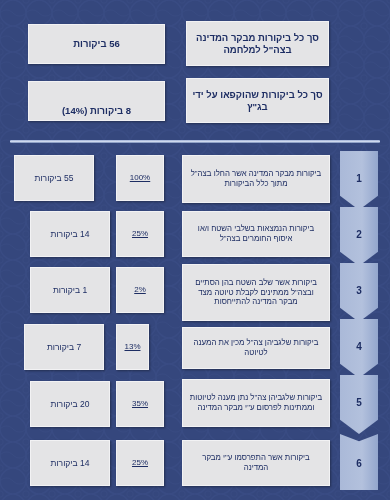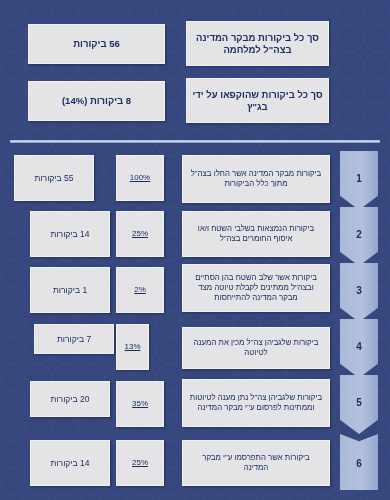--- a/index.html
+++ b/index.html
@@ -141,21 +141,21 @@
     <div class="card hdr-title" style="left:186px; top:21px; width:143px; height:45px;">
       <span>סך כל ביקורות מבקר המדינה בצה"ל למלחמה</span>
     </div>
     <div class="card hdr-value" style="left:28px; top:24px; width:137px; height:40px;">
       <span>56 ביקורות</span>
     </div>
 
     <div class="card hdr-title" style="left:186px; top:78px; width:143px; height:45px;">
       <span>סך כל ביקורות שהוקפאו על ידי בג"ץ</span>
     </div>
-    <div class="card hdr-value" style="left:28px; top:81px; width:137px; height:40px;">
+    <div class="card hdr-value" style="left:28px; top:81px; width:137px; height:40px;align-items:flex-end;">
       <span>8 ביקורות (14%)</span>
     </div>
 
   </div>
 
   <div id="divider"></div>
 
   <div>
 
     <div>
@@ -188,45 +188,45 @@
       </div>
     </div>
 
     <div>
       <div class="card count-box" style="left:30px; top:267px; width:80px; height:46px;">
         <span>1 ביקורות</span>
       </div>
       <div class="card pct-box" style="left:116px; top:267px; width:48px; height:46px;">
         <span>2%</span>
       </div>
-      <div class="card desc-box" style="left:182px; top:264px; width:148px; height:48px;">
+      <div class="card desc-box" style="left:182px; top:264px; width:148px; height:57px;">
         <span>ביקורות אשר שלב השטח בהן הסתיים ובצה"ל ממתינים לקבלת טיוטה מצד מבקר המדינה להתייחסות</span>
       </div>
       <div class="chev mid" style="left:340px; top:263px; width:38px; height:59px;">
         <span>3</span>
       </div>
     </div>
 
     <div>
-      <div class="card count-box" style="left:34px; top:324px; width:80px; height:30px;">
+      <div class="card count-box" style="left:24px; top:324px; width:80px; height:46px;">
         <span>7 ביקורות</span>
       </div>
       <div class="card pct-box" style="left:116px; top:324px; width:33px; height:46px;">
         <span>13%</span>
       </div>
       <div class="card desc-box" style="left:182px; top:327px; width:148px; height:42px;">
         <span>ביקורות שלגביהן צה"ל מכין את המענה לטיוטה</span>
       </div>
       <div class="chev mid" style="left:340px; top:319px; width:38px; height:59px;">
         <span>4</span>
       </div>
     </div>
 
     <div>
-      <div class="card count-box" style="left:30px; top:381px; width:80px; height:36px;">
+      <div class="card count-box" style="left:30px; top:381px; width:80px; height:46px;">
         <span>20 ביקורות</span>
       </div>
       <div class="card pct-box" style="left:116px; top:381px; width:48px; height:46px;">
         <span>35%</span>
       </div>
       <div class="card desc-box" style="left:182px; top:379px; width:148px; height:48px;">
         <span>ביקורות שלגביהן צה"ל נתן מענה לטיוטות וממתינות לפרסום ע"י מבקר המדינה</span>
       </div>
       <div class="chev mid" style="left:340px; top:375px; width:38px; height:59px;">
         <span>5</span>

